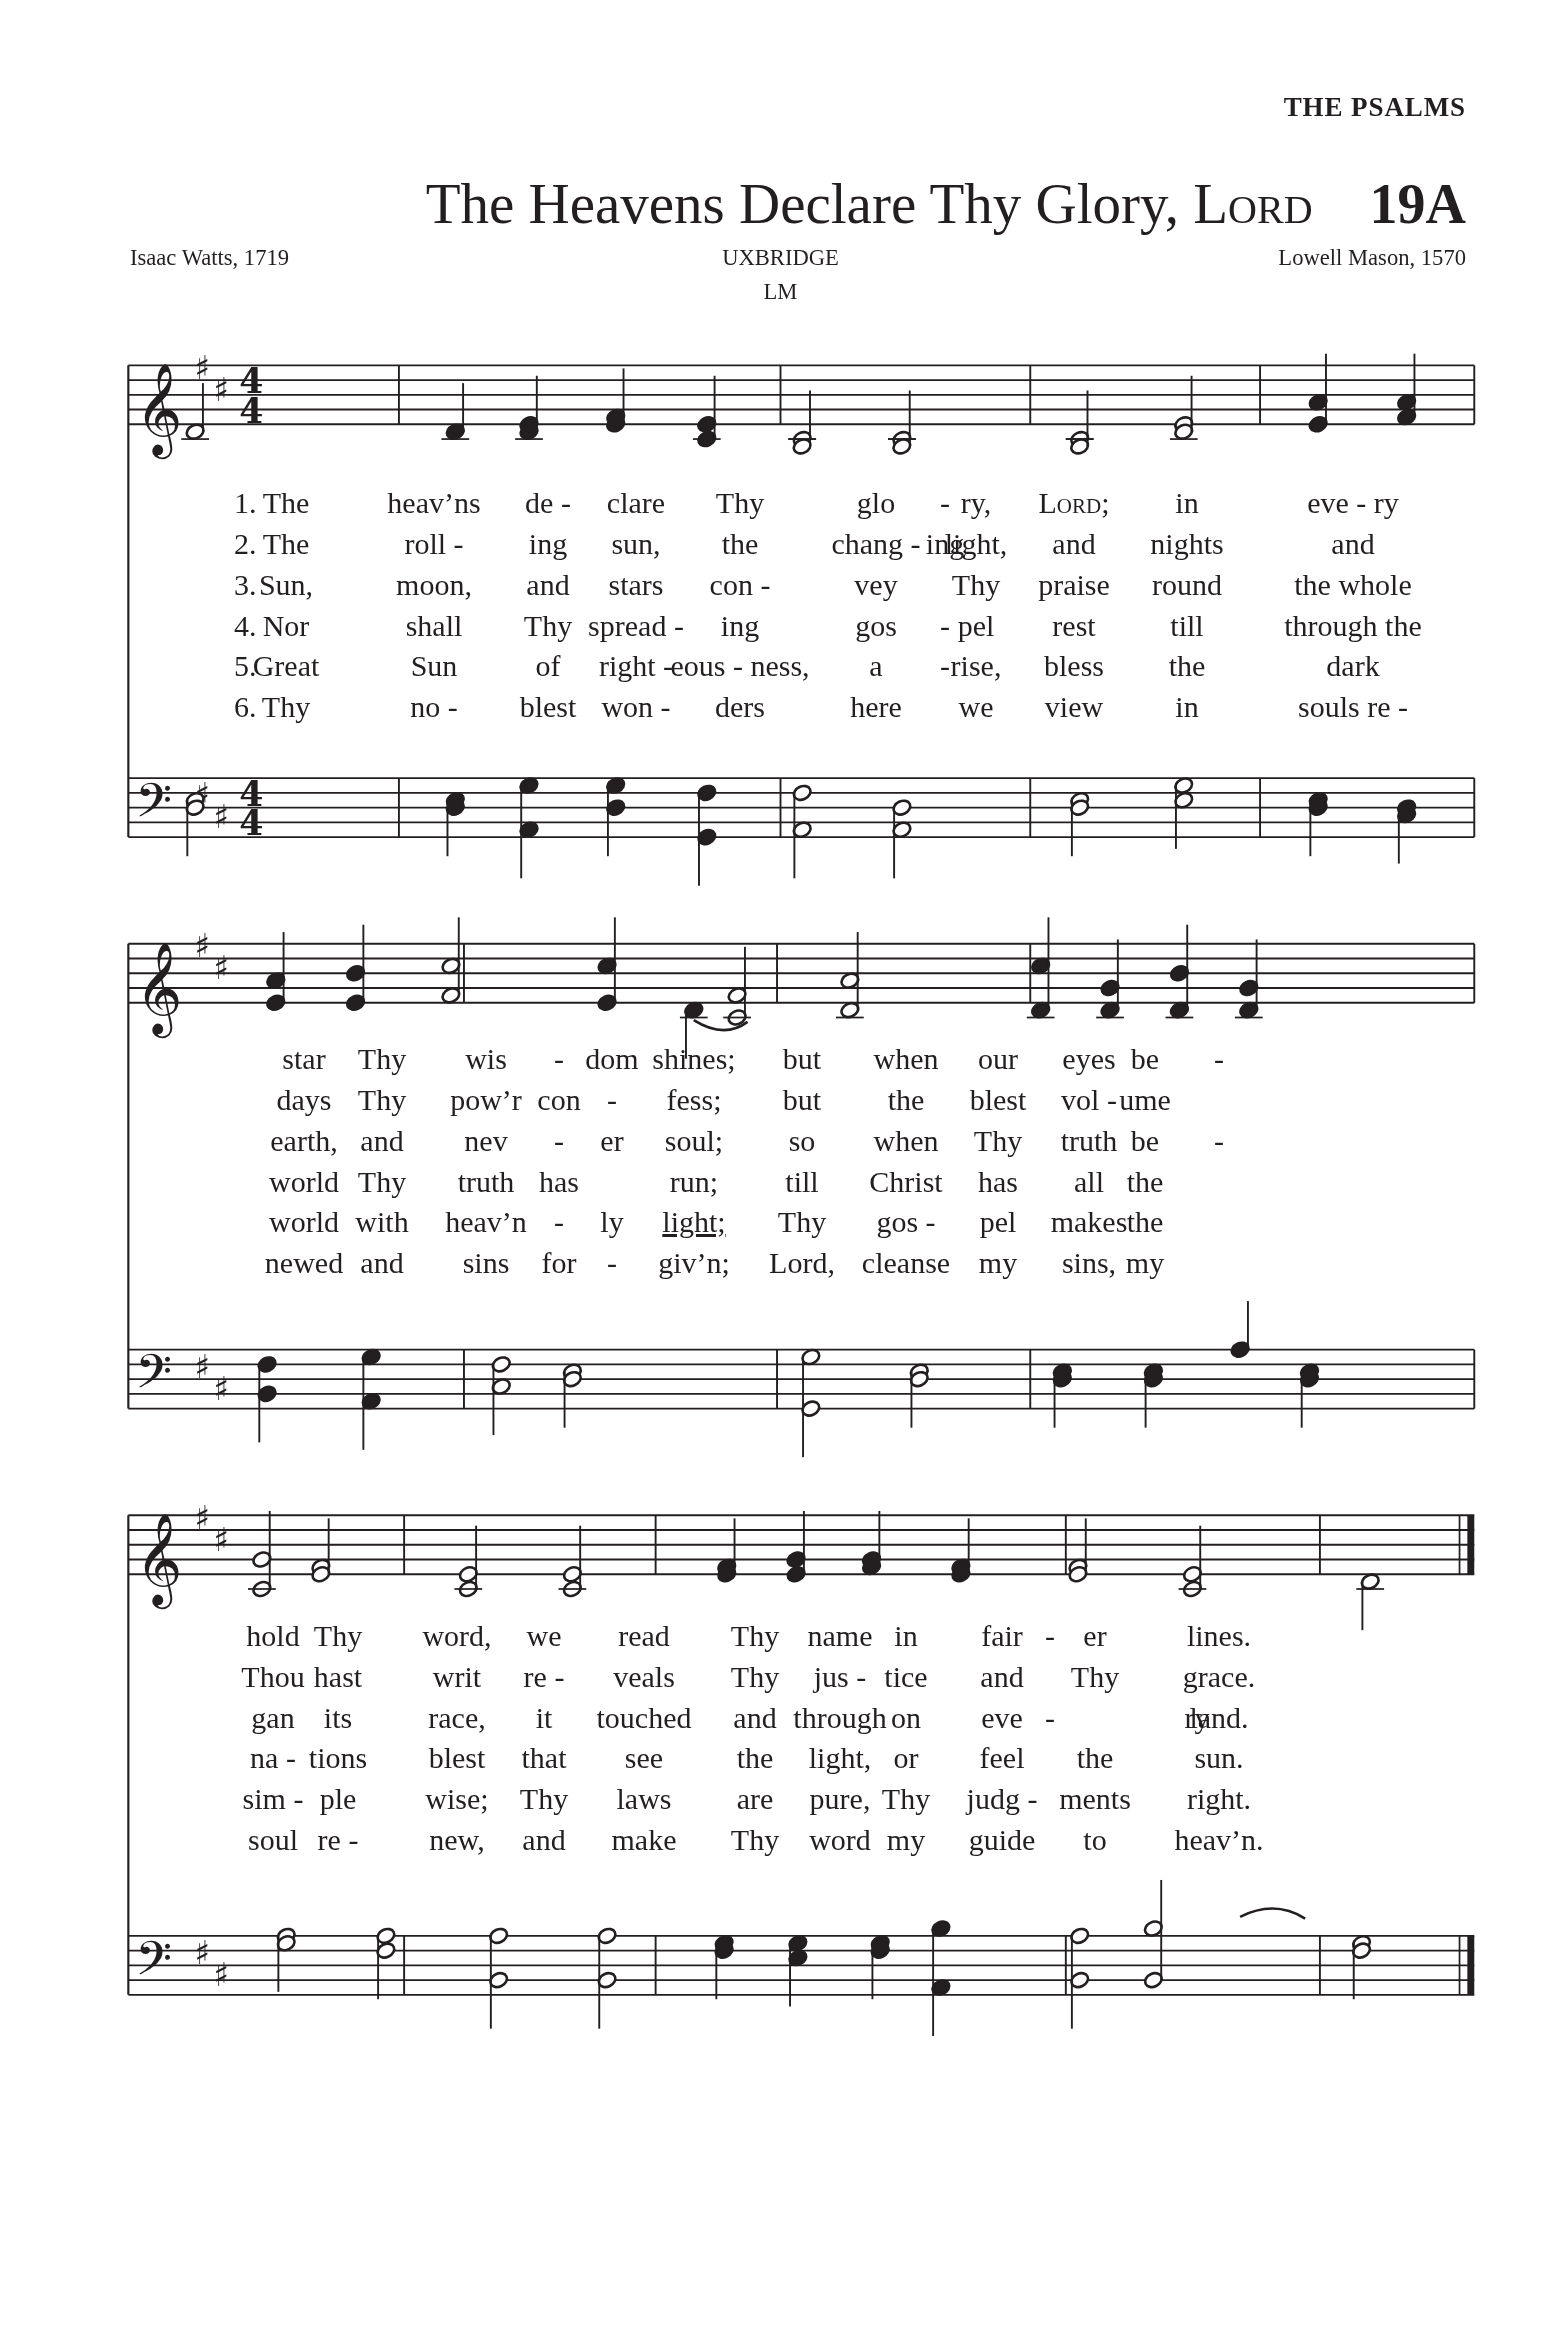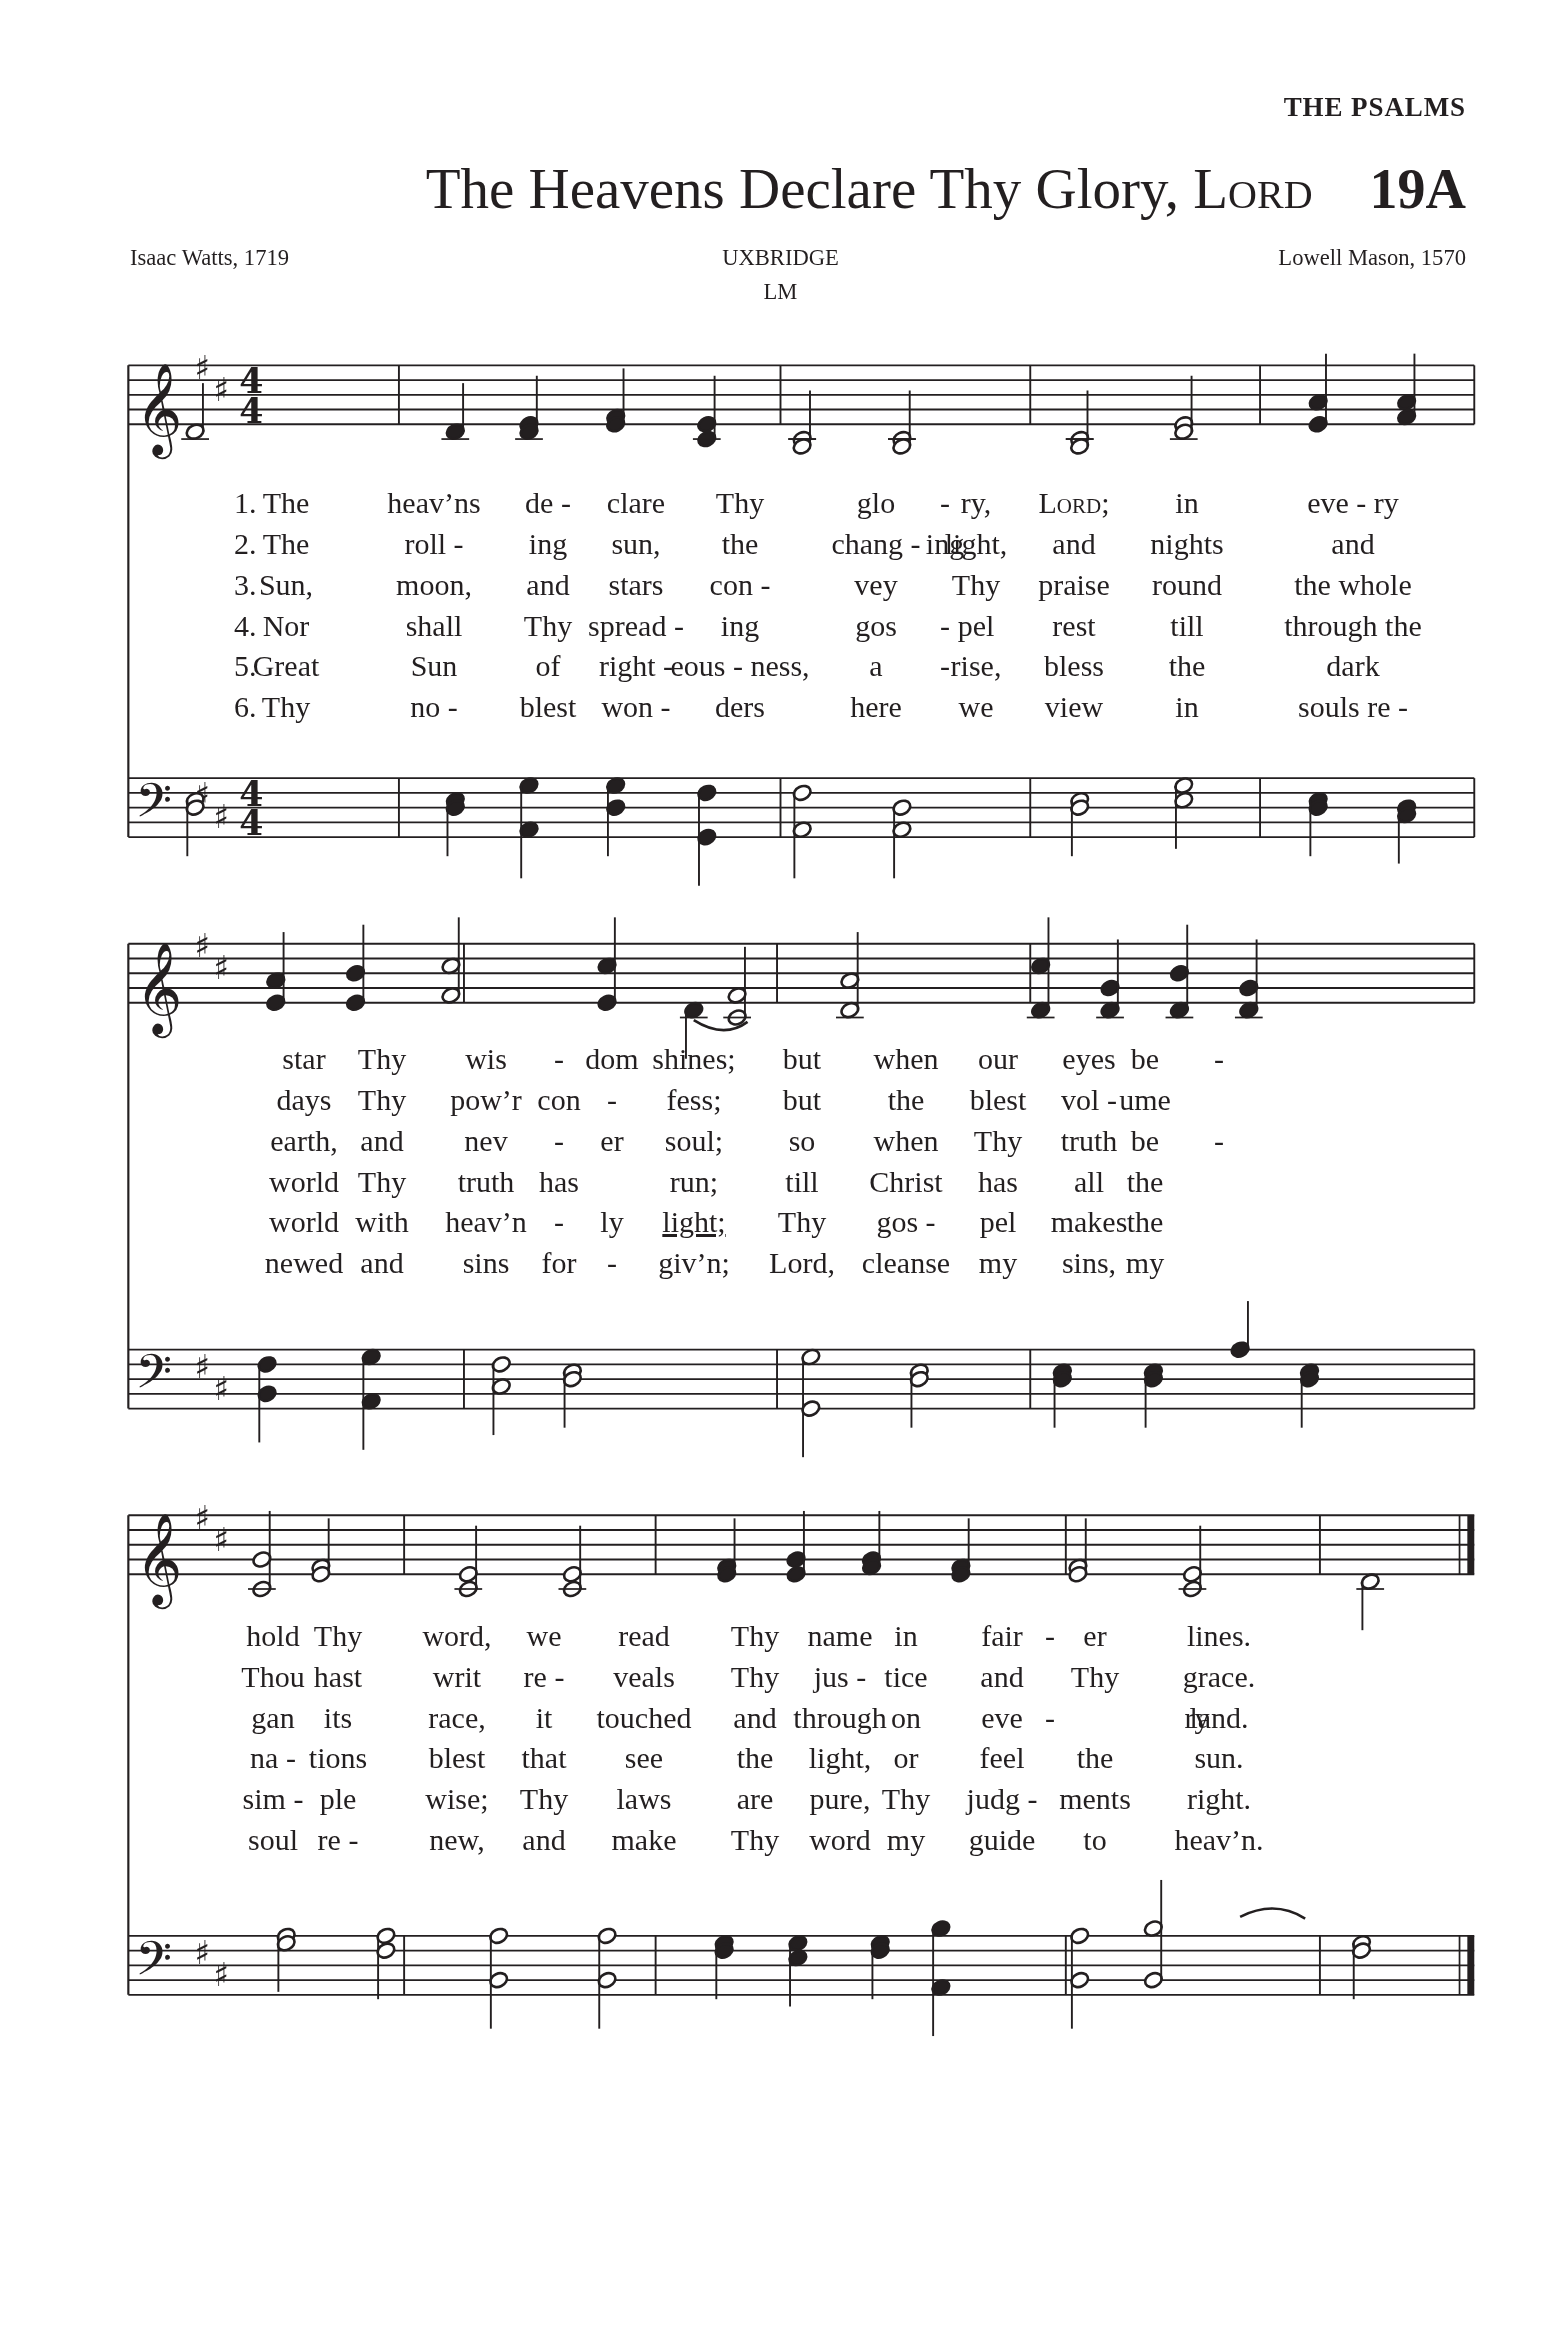--- a/index.html
+++ b/index.html
@@ -1,19 +1,19 @@
 <!DOCTYPE html>
 <html style="font-size:14px"><head>
 <meta charset="utf-8">
 <style>
   html,body{margin:0;padding:0;background:#fff;}
   body{width:1561px;height:2342px;position:relative;overflow:hidden;color:#231f20;font-family:"DejaVu Serif","Liberation Serif",serif;}
   .abs{position:absolute;}
   .section-label{right:95px;top:92px;font-size:27px;font-weight:bold;letter-spacing:0.9px;white-space:nowrap;font-family:"Liberation Serif",serif;}
-  .title-row{right:95px;top:156px;white-space:nowrap;display:flex;align-items:flex-end;}
+  .title-row{right:95px;top:171px;white-space:nowrap;display:flex;align-items:flex-end;}
   .hymn-title{font-family:"Liberation Serif",serif;font-size:57px;}
   .hymn-title .sc{font-variant:small-caps;}
   .hymn-number{font-family:"Liberation Serif",serif;font-size:56px;font-weight:bold;margin-left:57px;}
   .credit{top:245px;font-size:22.6px;font-family:"Liberation Serif",serif;white-space:nowrap;}
   .credit.left{left:130px;}
   .credit.right{right:95px;}
   .tune{left:0;width:1561px;text-align:center;top:245px;font-size:22.6px;font-family:"Liberation Serif",serif;}
   .meter{left:0;width:1561px;text-align:center;top:279px;font-size:22.6px;font-family:"Liberation Serif",serif;}
   svg.music{position:absolute;left:0;top:0;}
   .lyric-row{position:absolute;left:0;height:41px;width:1561px;}

